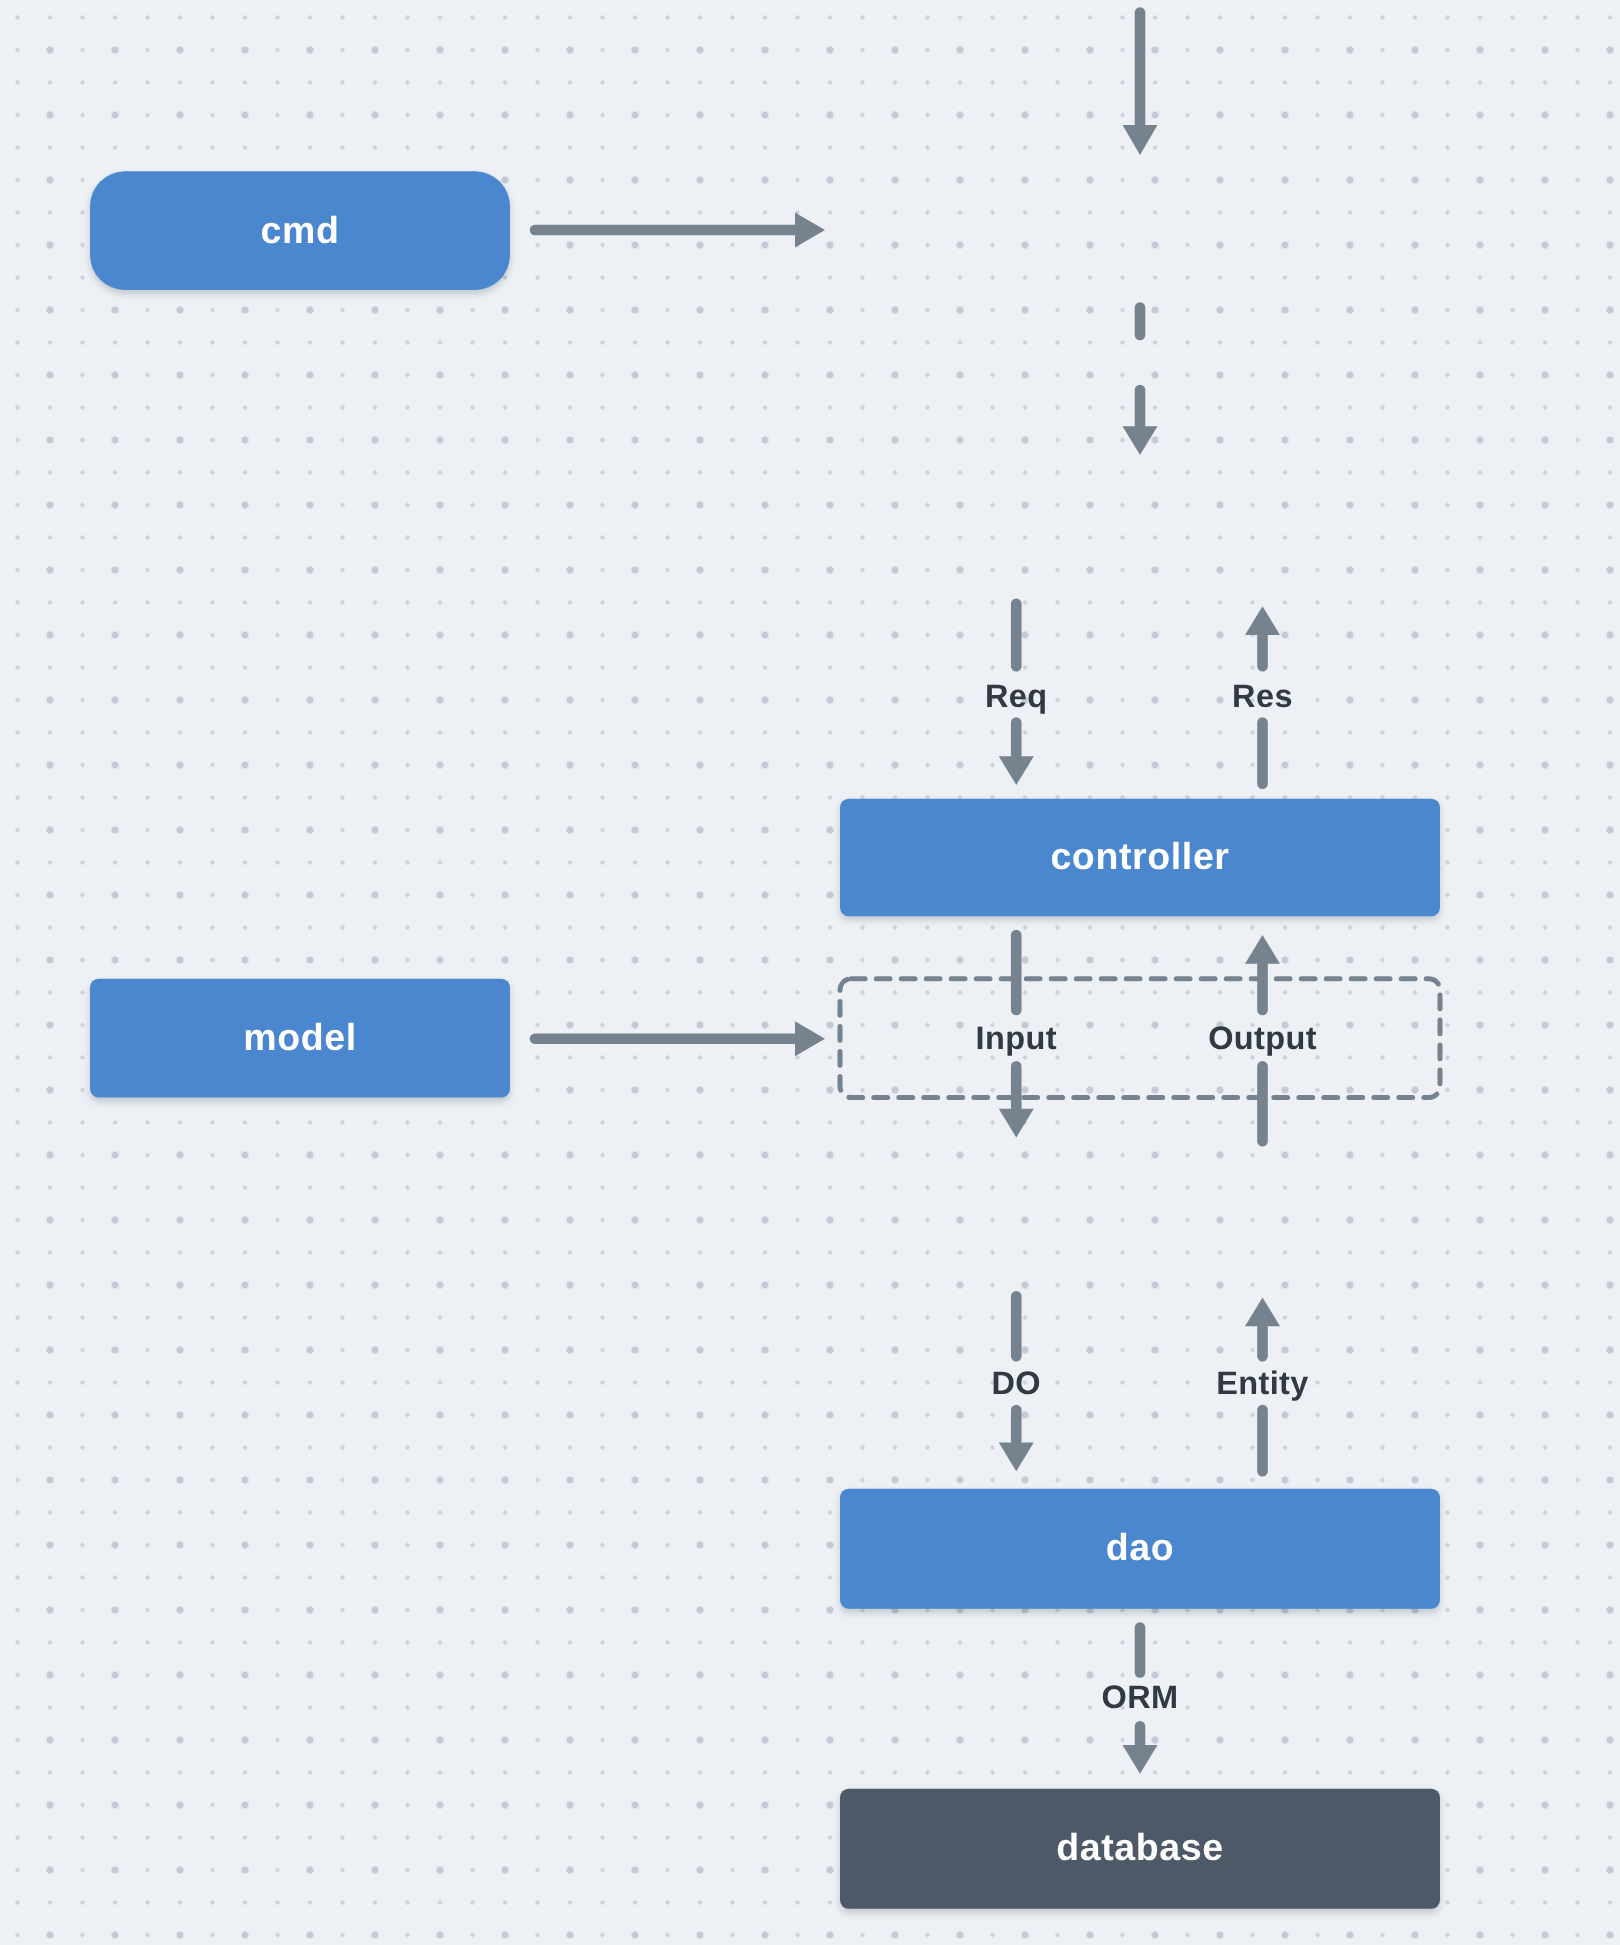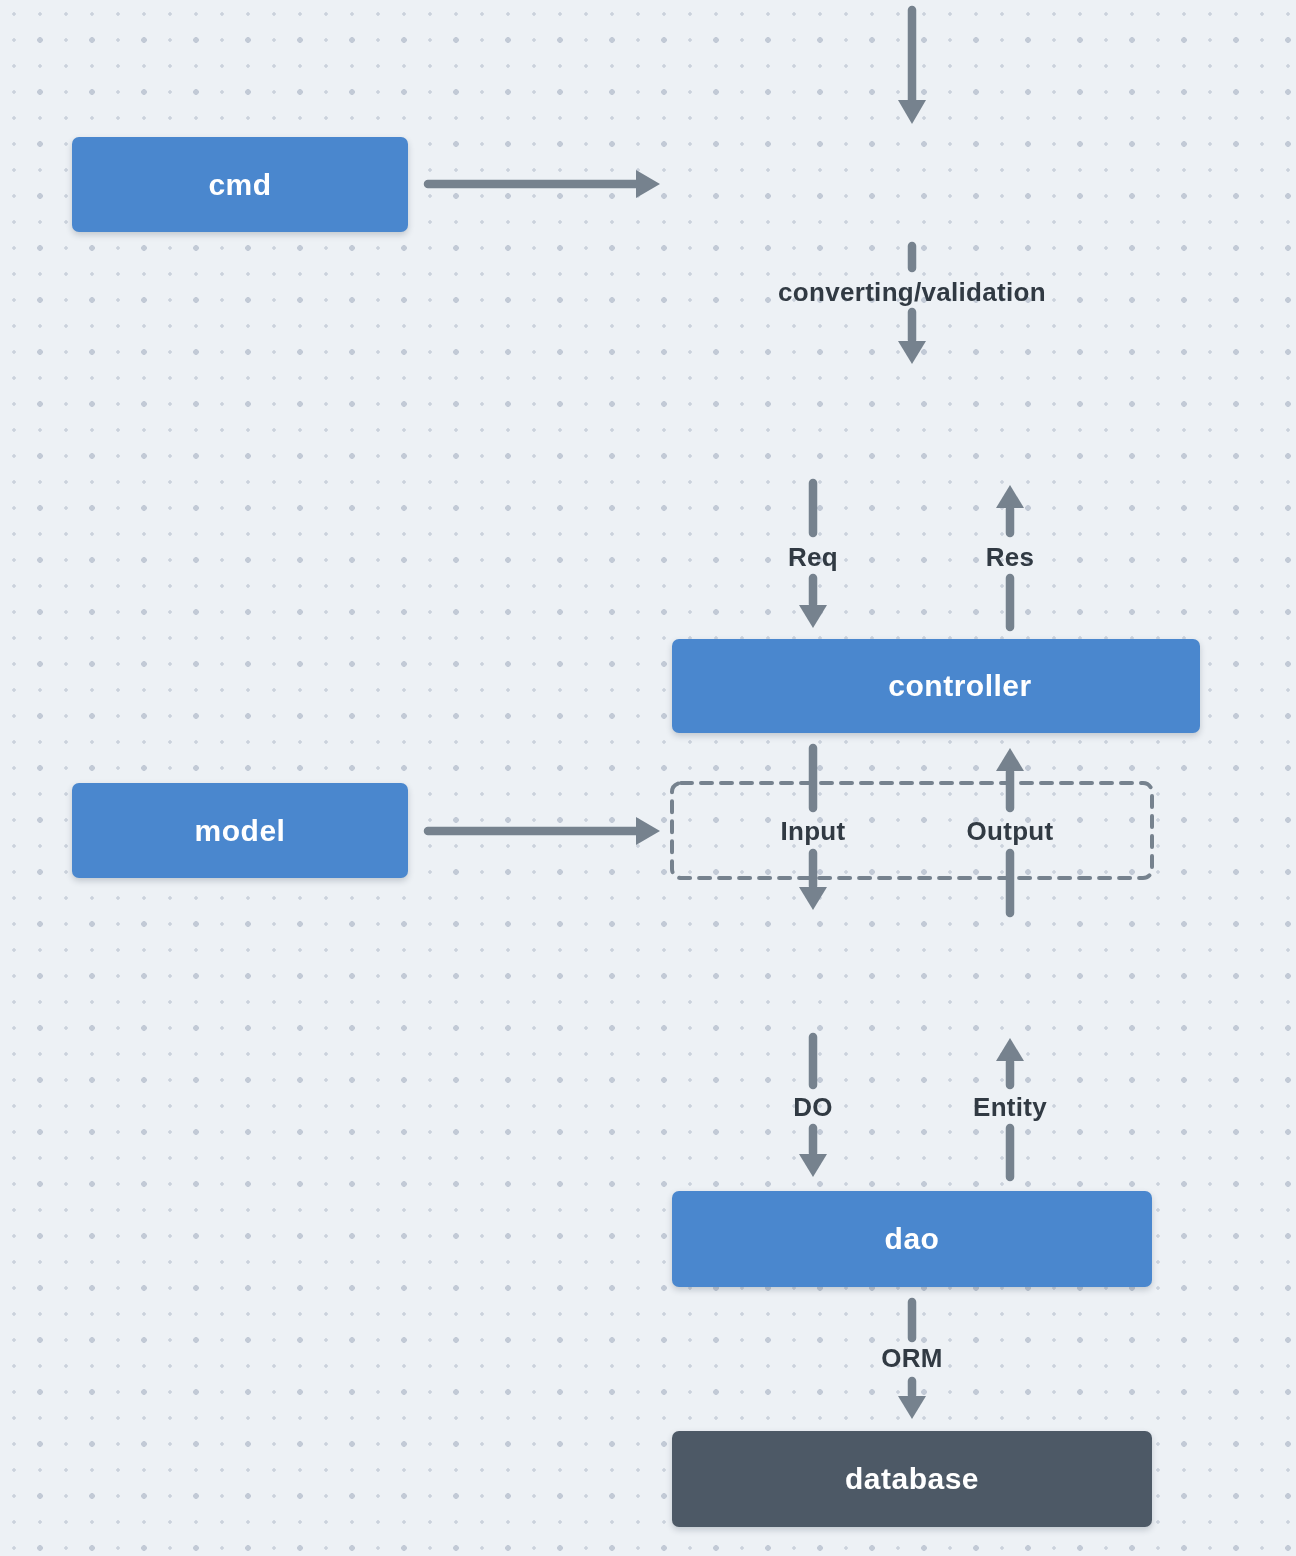--- a/index.html
+++ b/index.html
@@ -133,44 +133,43 @@
       <line class="shaft" x1="1010" y1="1128" x2="1010" y2="1177"></line>
     </g>
 
     <g>
       <line class="shaft" x1="912" y1="1302" x2="912" y2="1338"></line>
       <line class="shaft" x1="912" y1="1381" x2="912" y2="1395"></line>
       <polygon class="head" points="898,1396 926,1396 912,1419"></polygon>
     </g>
   </svg>
 
-  <div class="node blue" style="left:72px;  top:137px;  width:336px; height:95px;">
+  <div class="node blue" style="left:72px;  top:137px;  width:336px; height:95px;border-radius:28px;">
     <span>cmd</span>
   </div>
 
 
 
-  <div class="node blue" style="left:672px; top:639px;  width:480px; height:94px;padding-left:48px;">
+  <div class="node blue" style="left:672px; top:639px;  width:480px; height:94px;">
     <span>controller</span>
   </div>
 
   <div class="node blue" style="left:72px;  top:783px;  width:336px; height:95px;">
     <span>model</span>
   </div>
 
 
   <div class="node blue" style="left:672px; top:1191px; width:480px; height:96px;">
     <span>dao</span>
   </div>
 
   <div class="node dark" style="left:672px; top:1431px; width:480px; height:96px;">
     <span>database</span>
   </div>
 
-  <div class="edge-label" style="left:912px;  top:292px;">converting/validation</div>
 
   <div class="edge-label" style="left:813px;  top:557px;">Req</div>
 
   <div class="edge-label" style="left:1010px; top:557px;">Res</div>
 
   <div class="edge-label" style="left:813px;  top:831px;">Input</div>
 
   <div class="edge-label" style="left:1010px; top:831px;">Output</div>
 
   <div class="edge-label" style="left:813px;  top:1107px;">DO</div>

